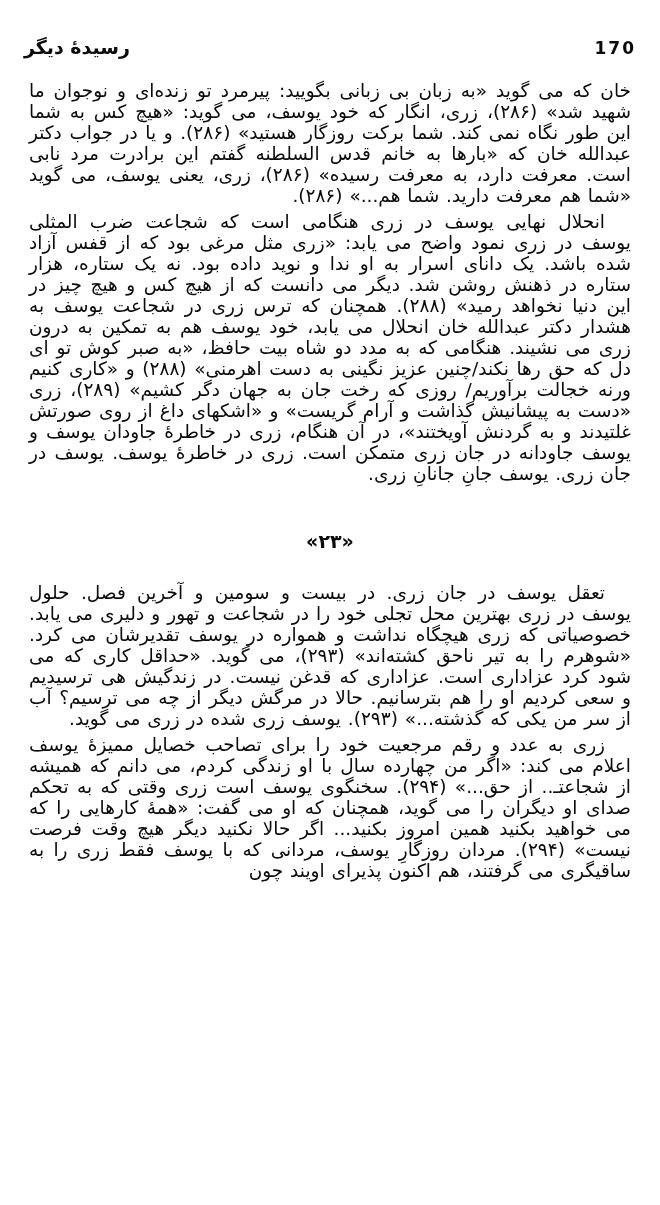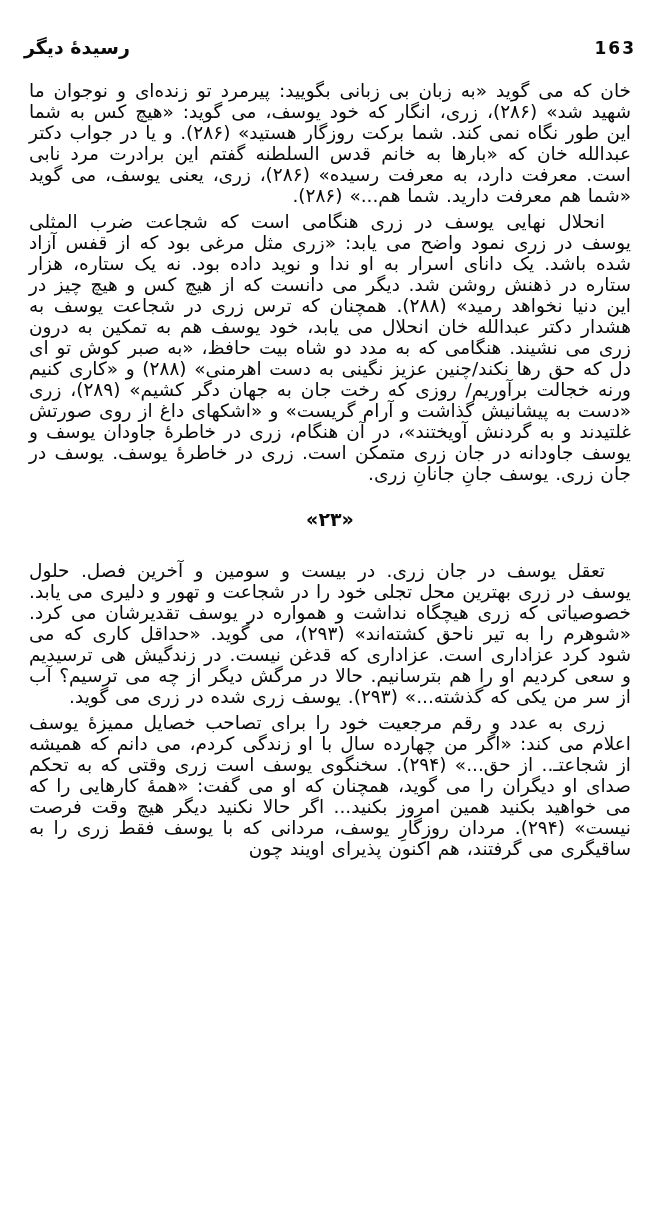--- a/index.html
+++ b/index.html
@@ -44,31 +44,31 @@
     text-justify: inter-word;
     word-spacing: 1px;
   }
   .body-text p.indent {
     text-indent: 26px;
   }
   .section-heading {
     text-align: center;
     font-size: 19px;
     font-weight: bold;
-    margin-top: 24px;
+    margin-top: 46px;
     margin-bottom: 30px;
   }
 </style>
 </head>
 <body>
 
 <div class="page">
 
   <div class="running-header">
-    <span class="page-number">163</span>
+    <span class="page-number">170</span>
     <span class="running-title">رسیدهٔ دیگر</span>
   </div>
 
   <div class="body-text">
 
     <p>خان که می گوید «به زبان بی زبانی بگویید: پیرمرد تو زنده‌ای و نوجوان ما شهید شد» (۲۸۶)، زری، انگار که خود یوسف، می گوید: «هیچ کس به شما این طور نگاه نمی کند. شما برکت روزگار هستید» (۲۸۶). و یا در جواب دکتر عبدالله خان که «بارها به خانم قدس السلطنه گفتم این برادرت مرد نابی است. معرفت دارد، به معرفت رسیده» (۲۸۶)، زری، یعنی یوسف، می گوید «شما هم معرفت دارید. شما هم...» (۲۸۶).</p>
 
     <p class="indent">انحلال نهایی یوسف در زری هنگامی است که شجاعت ضرب المثلی یوسف در زری نمود واضح می یابد: «زری مثل مرغی بود که از قفس آزاد شده باشد. یک دانای اسرار به او ندا و نوید داده بود. نه یک ستاره، هزار ستاره در ذهنش روشن شد. دیگر می دانست که از هیچ کس و هیچ چیز در این دنیا نخواهد رمید» (۲۸۸). همچنان که ترس زری در شجاعت یوسف به هشدار دکتر عبدالله خان انحلال می یابد، خود یوسف هم به تمکین به درون زری می نشیند. هنگامی که به مدد دو شاه بیت حافظ، «به صبر کوش تو ای دل که حق رها نکند/چنین عزیز نگینی به دست اهرمنی» (۲۸۸) و «کاری کنیم ورنه خجالت برآوریم/ روزی که رخت جان به جهان دگر کشیم» (۲۸۹)، زری «دست به پیشانیش گذاشت و آرام گریست» و «اشکهای داغ از روی صورتش غلتیدند و به گردنش آویختند»، در آن هنگام، زری در خاطرهٔ جاودان یوسف و یوسف جاودانه در جان زری متمکن است. زری در خاطرهٔ یوسف. یوسف در جان زری. یوسف جانِ جانانِ زری.</p>
 
     <div class="section-heading">«۲۳»</div>

